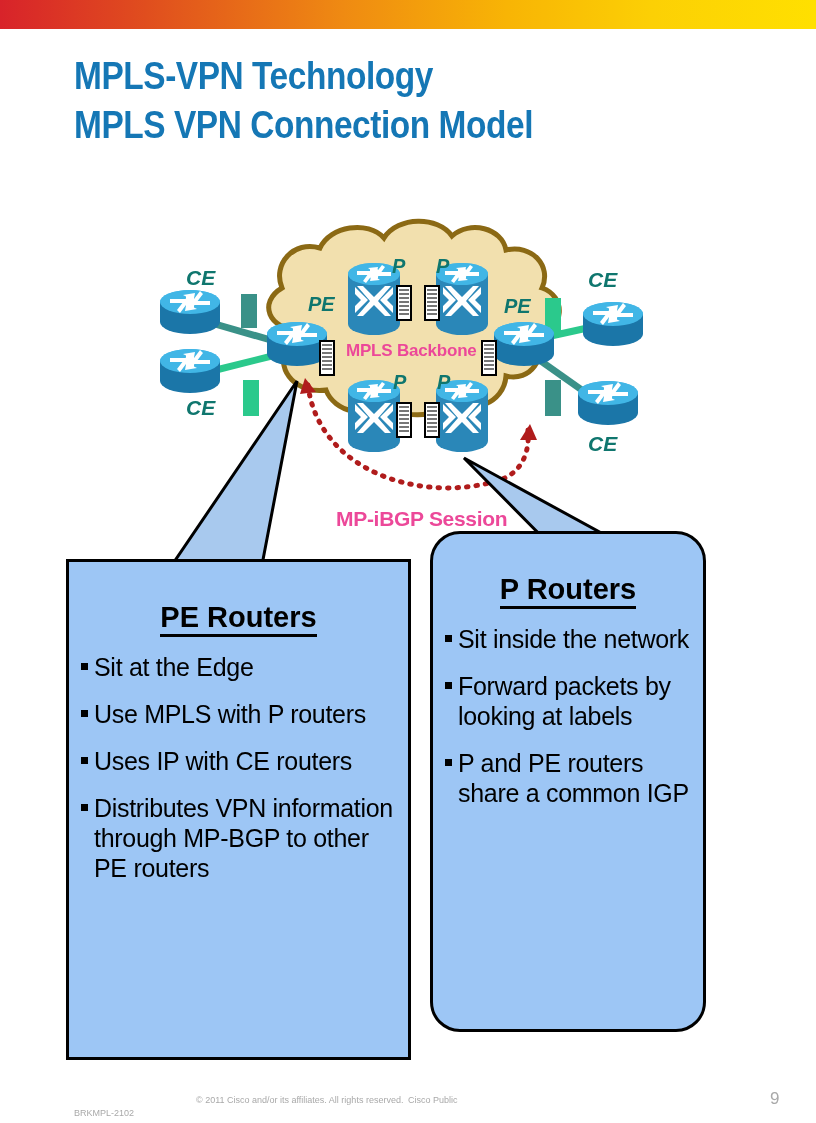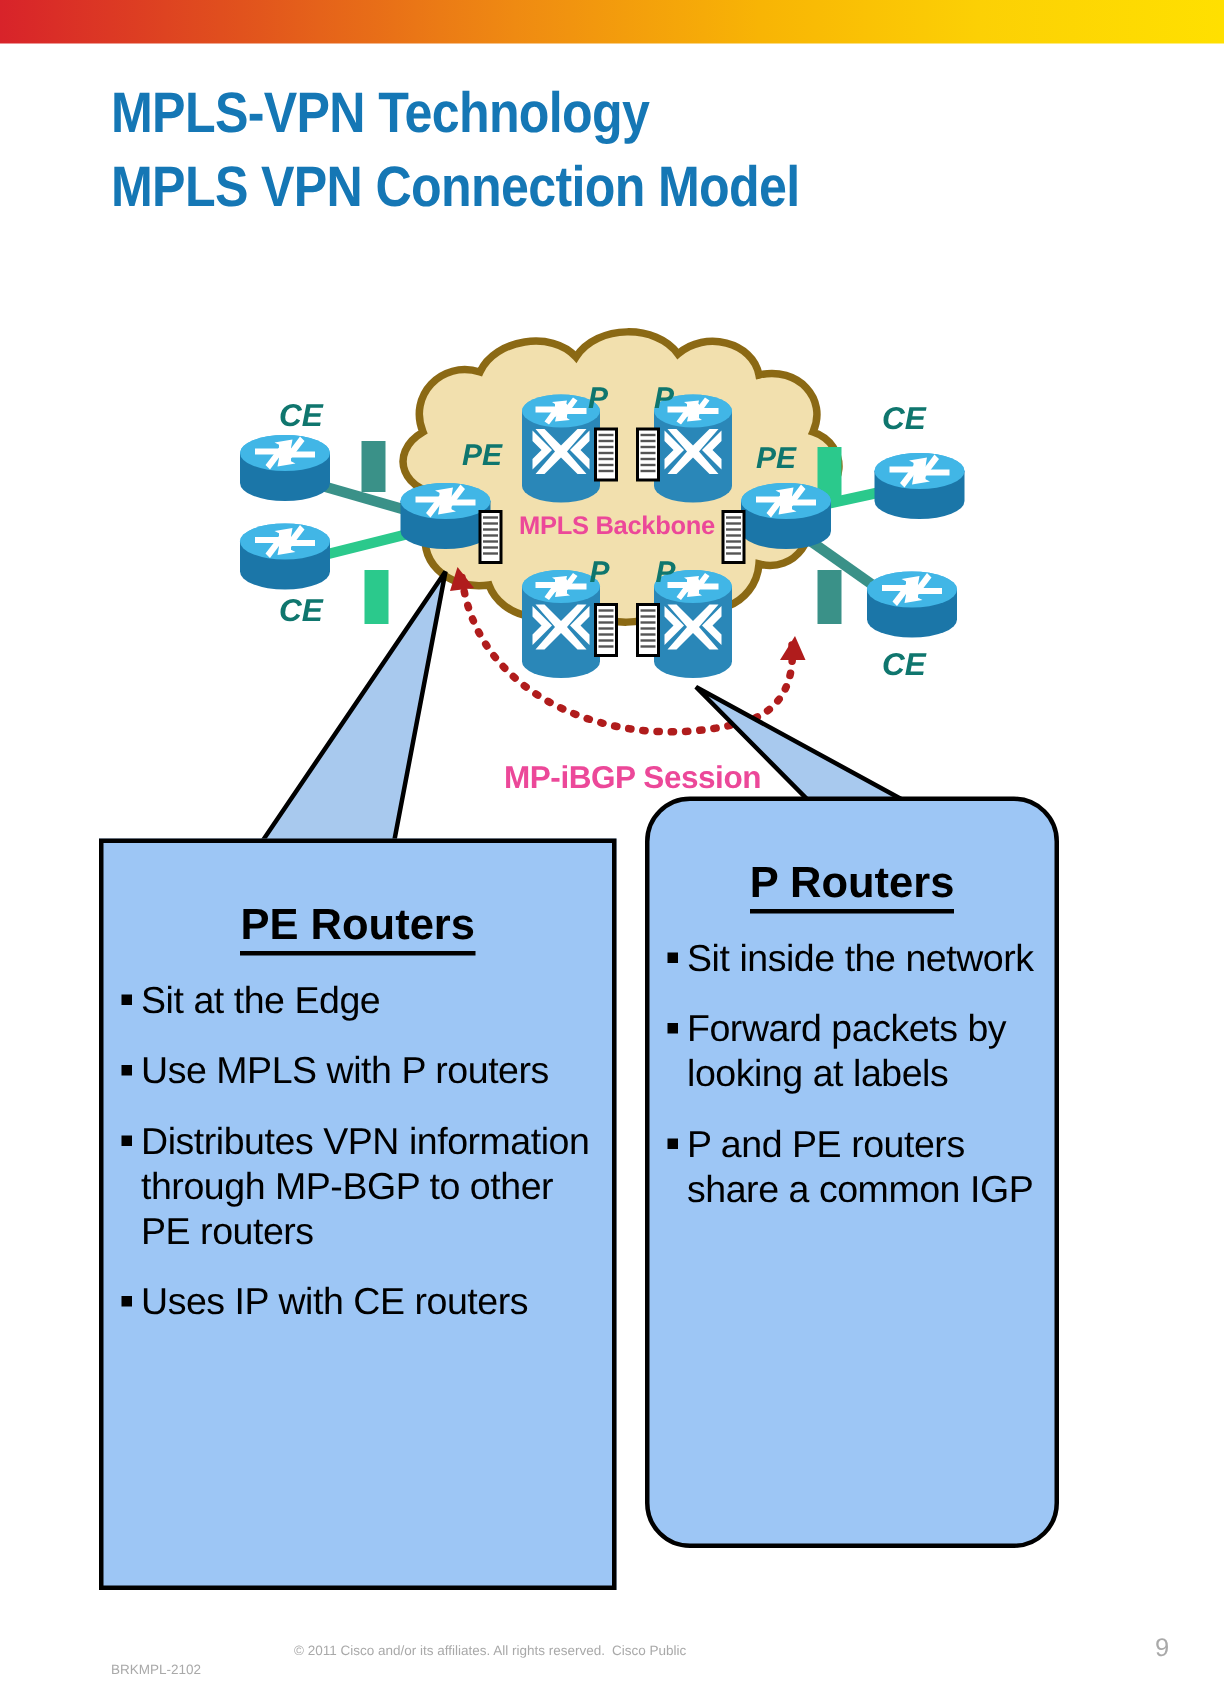--- a/index.html
+++ b/index.html
@@ -248,22 +248,22 @@
 <div class="dlabel blk" id="lbl-backbone">MPLS Backbone</div>
 <div class="dlabel blk" id="lbl-ibgp">MP-iBGP Session</div>
 
 <div class="infobox" id="box-pe">
   <div class="boxhead">
     <span>PE Routers</span>
   </div>
   <div class="bullets">
     <div class="bullet">Sit at the Edge</div>
     <div class="bullet">Use MPLS with P routers</div>
+    <div class="bullet">Uses IP with CE routers</div>
     <div class="bullet">Distributes VPN information through MP-BGP to other PE routers</div>
-    <div class="bullet">Uses IP with CE routers</div>
   </div>
 </div>
 
 <div class="infobox" id="box-p">
   <div class="boxhead">
     <span>P Routers</span>
   </div>
   <div class="bullets">
     <div class="bullet">Sit inside the network</div>
     <div class="bullet">Forward packets by looking at labels</div>

